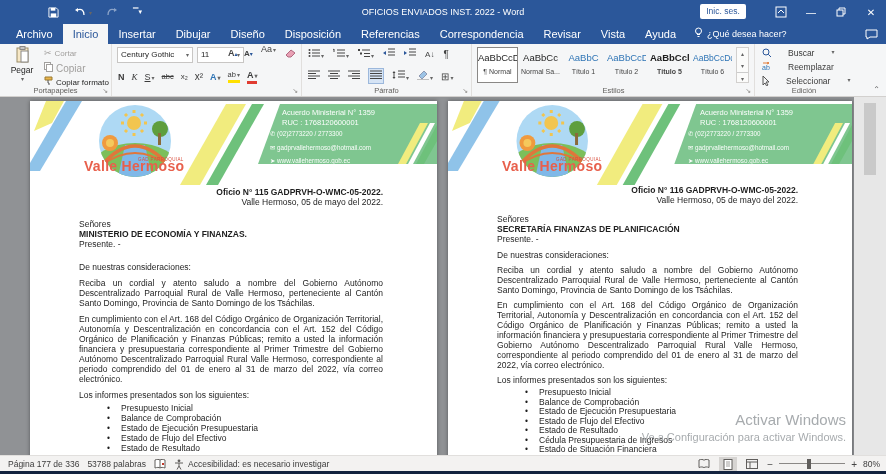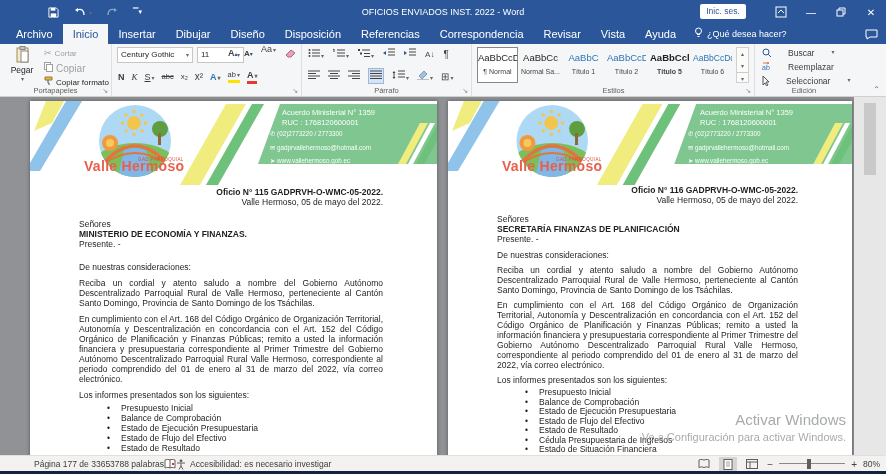--- a/index.html
+++ b/index.html
@@ -65,21 +65,21 @@
   .pg2 .blist li { line-height:9.5px; }
   .blist li::before { content:"•"; display:inline-block; width:14px; }
   .watermark { position:absolute; right:40px; bottom:12px; text-align:right; color:#A7ABAE; pointer-events:none; }
   .wm1 { font-size:15px; }
   .wm2 { font-size:11px; margin-top:3px; }
   .vscroll { position:absolute; right:0; top:0; bottom:0; width:32px; background:#E7E7E7; }
   .vthumb { position:absolute; left:10px; top:6px; width:12px; height:72px; background:#C9C9C9; }
 
   
   .statusbar { position:absolute; left:0; right:0; bottom:3px; height:16px; background:#F3F2F1; border-top:1px solid #E1DFDD; font-size:8.5px; color:#3b3b3b; }
-  .sb-left { position:absolute; left:8px; top:0; height:16px; display:flex; align-items:center; gap:0;margin-left:26px; }
+  .sb-left { position:absolute; left:8px; top:0; height:16px; display:flex; align-items:center; gap:8px; }
   .sb-item { display:flex; align-items:center; gap:4px; white-space:nowrap; }
   .sb-right { position:absolute; right:6px; top:0; height:16px; display:flex; align-items:center; gap:6px; }
   .viewbtn { width:18px; height:14px; display:flex; align-items:center; justify-content:center; }
   .viewbtn.sel { background:#D6D4D2; }
   .ztrack { position:relative; width:66px; height:12px; }
   .zline { position:absolute; top:5px; left:0; right:0; height:1px; background:#8A8886; }
   .zthumb { position:absolute; top:1px; left:28px; width:4px; height:10px; background:#605E5C; }
   .zsign { font-size:10px; color:#444; }
   .bottomstrip { position:absolute; left:0; right:0; bottom:0; height:3px; background:#13233F; }
 </style>

